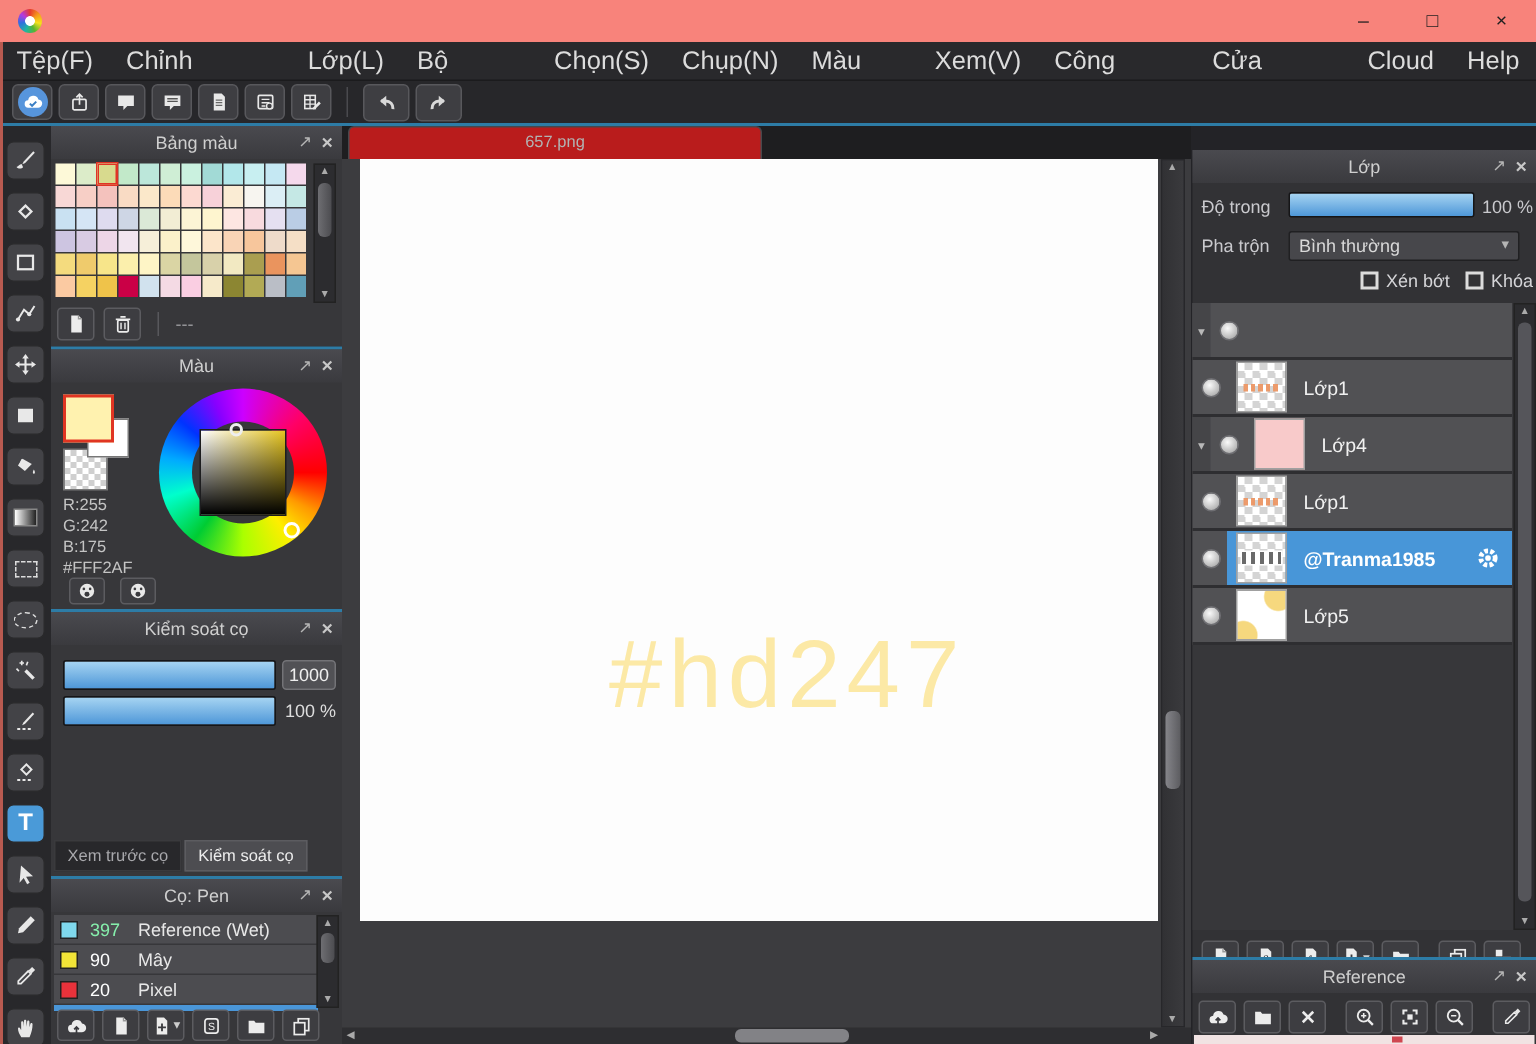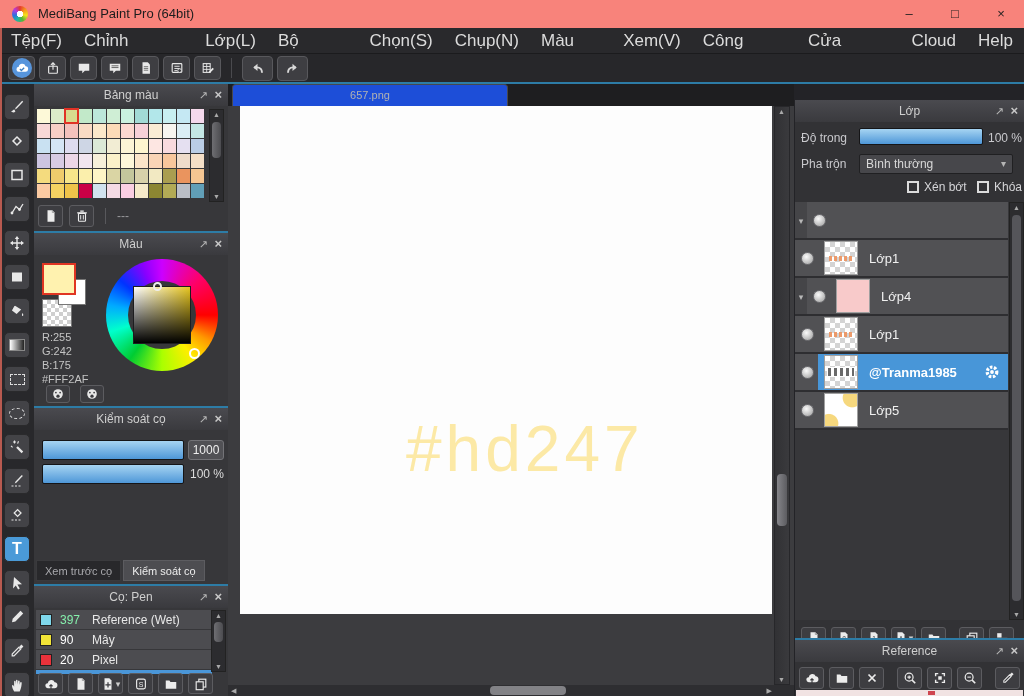--- a/index.html
+++ b/index.html
@@ -110,21 +110,21 @@
   .b-name{flex:1;white-space:nowrap;}
   .b-gear{margin-right:4px;}
   .brush-scroll{right:2px;top:24px;height:62px;}
   .brush-scroll .sthumb{top:11px;height:20px;}
   #brushActions{position:absolute;left:4px;bottom:1px;height:23px;}
   #brushActions .act-btn{height:21px;}
 
   
   #canvasArea{position:absolute;left:228px;top:84px;width:566px;height:612px;background:#3c3c3f;}
   .tabbar{position:absolute;left:0;top:0;width:566px;height:22px;background:#1e1e20;}
-  .doc-tab{position:absolute;left:4px;top:0;width:276px;height:22px;background:#1d4ed8;border:1px solid #48484c;border-bottom:none;border-radius:4px 4px 0 0;color:#b2b2b2;font-size:11px;text-align:center;line-height:21px;}
+  .doc-tab{position:absolute;left:4px;top:0;width:276px;height:22px;background:#b91c1c;border:1px solid #48484c;border-bottom:none;border-radius:4px 4px 0 0;color:#b2b2b2;font-size:11px;text-align:center;line-height:21px;}
   .canvas-page{position:absolute;left:12px;top:22px;width:532px;height:508px;background:#fdfdfd;overflow:hidden;}
   .wm{position:absolute;font-size:64px;letter-spacing:4px;white-space:nowrap;opacity:.95;}
   #wm1{left:148px;top:232px;}
   #wm2{left:166px;top:306px;}
   .vscroll{position:absolute;left:546px;top:22px;width:16px;height:579px;background:linear-gradient(90deg,#313134,#3a3a3d);border:1px solid #27272a;}
   .vscroll .sthumb{left:2px;top:367px;width:10px;height:52px;background:linear-gradient(90deg,#85858a,#5c5c60);}
   .hscroll{position:absolute;left:0;top:601px;width:566px;height:11px;background:#2e2e31;}
   .hthumb{position:absolute;left:262px;top:1px;width:76px;height:9px;background:#828286;border-radius:4px;}
   .harr{position:absolute;top:0;font-size:7px;color:#aaa;line-height:11px;}
   .harr.l{left:3px;} .harr.r{right:22px;}
@@ -183,21 +183,20 @@
   .ref-dot{position:absolute;left:132px;top:1px;width:7px;height:4px;background:#cf4650;display:block;}
 </style>
 </head>
 <body>
 
 <div id="app">
   <div class="edge-left"></div>
 
   <div class="titlebar">
     <span class="app-icon"></span>
-    <span class="title">MediBang Paint Pro (64bit)</span>
     <div class="win-controls" id="winControls">
         <span class="win-btn">–</span>
         <span class="win-btn">□</span>
         <span class="win-btn">×</span>
       </div>
   </div>
 
   <nav class="menubar" id="menuBar">
       <span class="menu-item">Tệp(F)</span>
       <span class="menu-item">Chỉnh sửa(E)</span>

